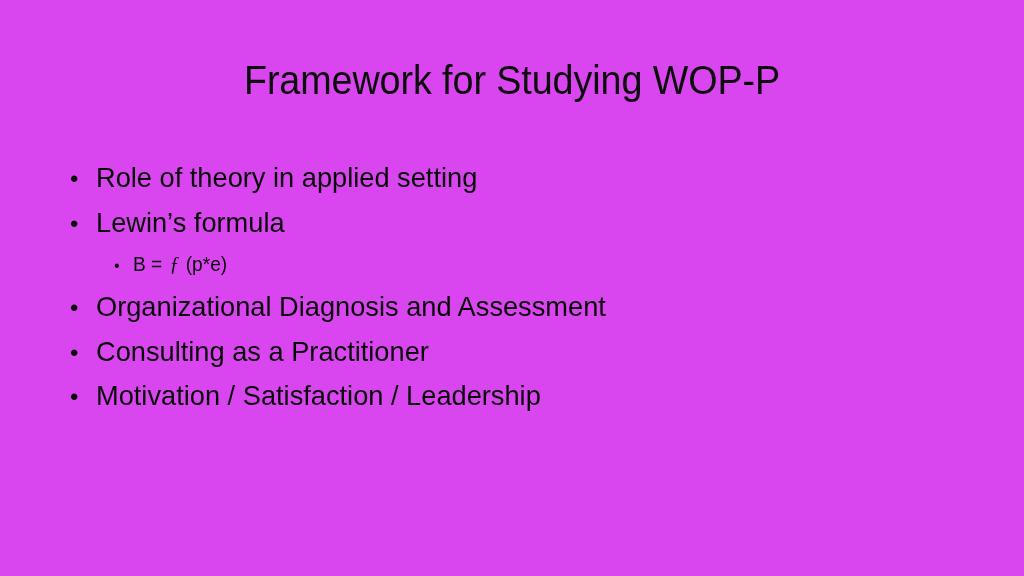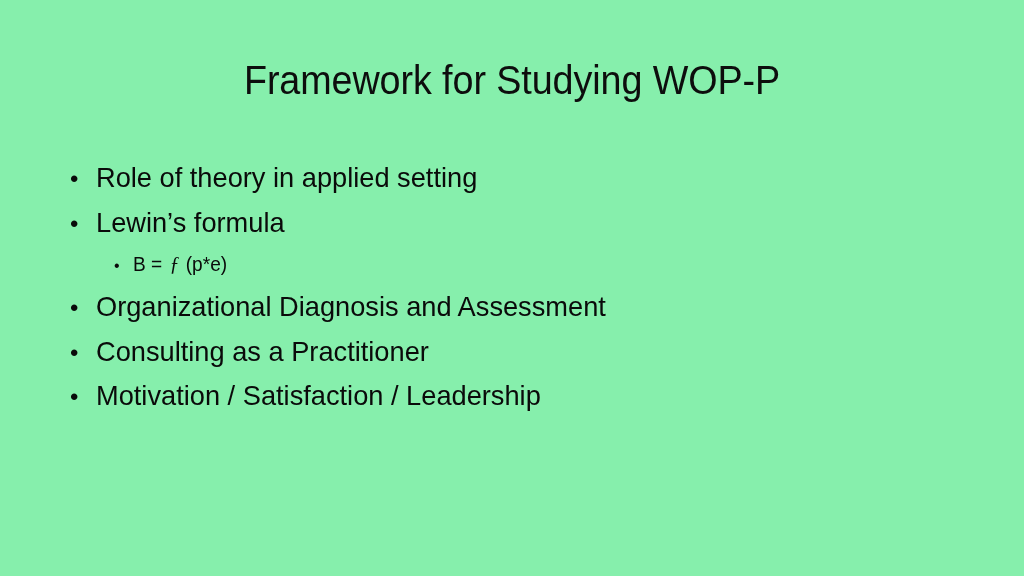--- a/index.html
+++ b/index.html
@@ -13,21 +13,21 @@
     font-family: "Liberation Sans", sans-serif;
     color: #000000;
     overflow: hidden;
     position: relative;
     -webkit-font-smoothing: antialiased;
   }
 
   .slide {
     position: absolute;
     inset: 0;
-    background: #86efac;
+    background: #d946ef;
   }
 
   
   .slide-title {
     position: absolute;
     left: 0;
     right: 0;
     top: 57px;
     text-align: center;
     font-family: "Liberation Sans", sans-serif;

